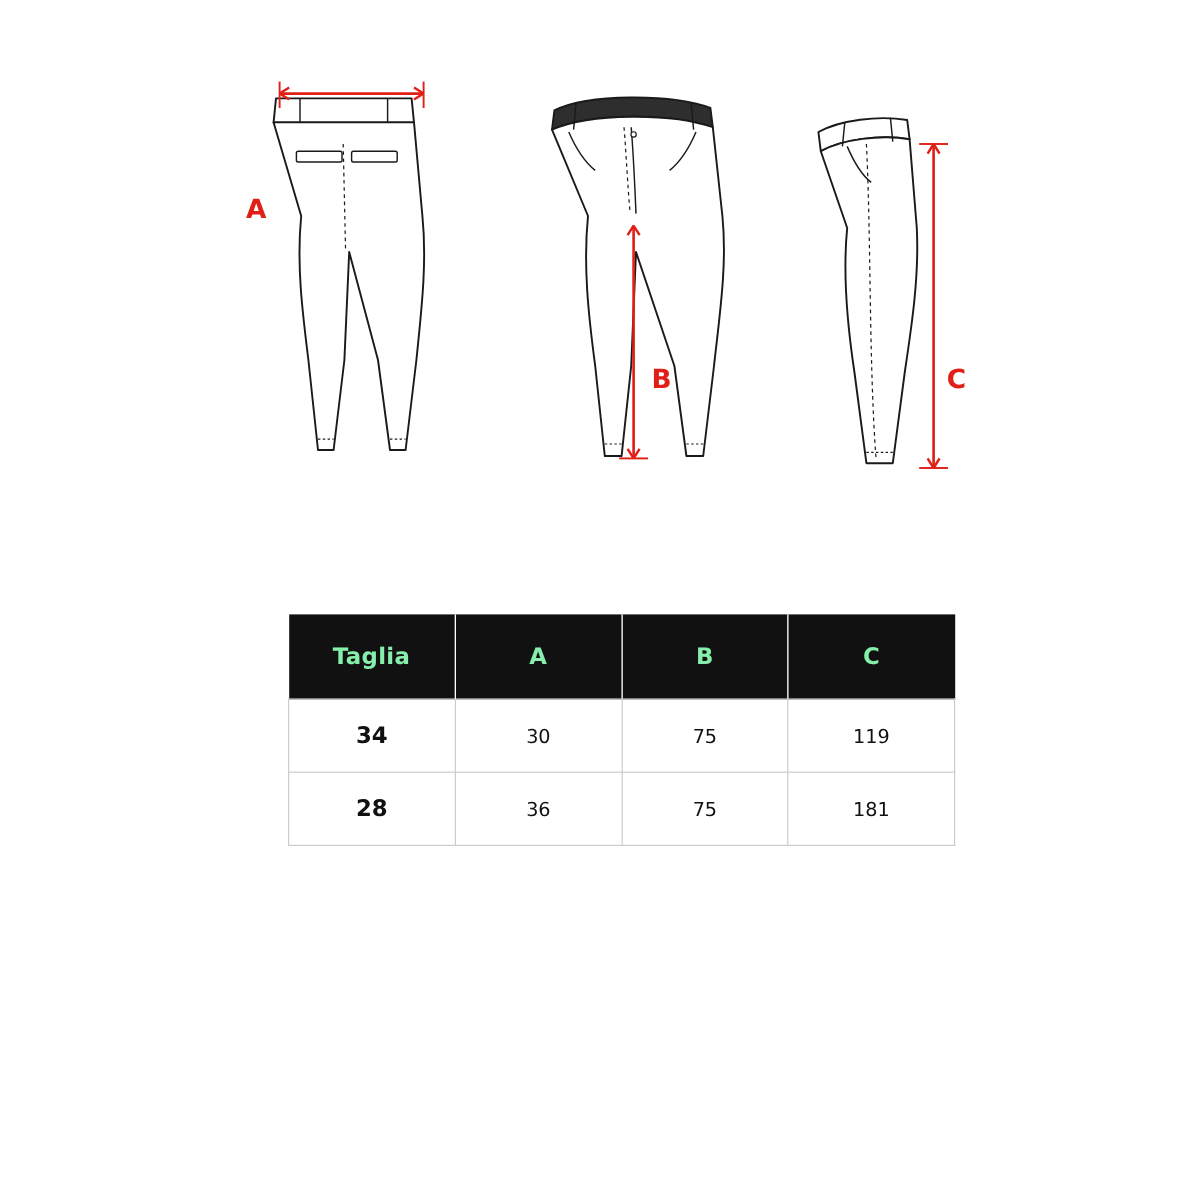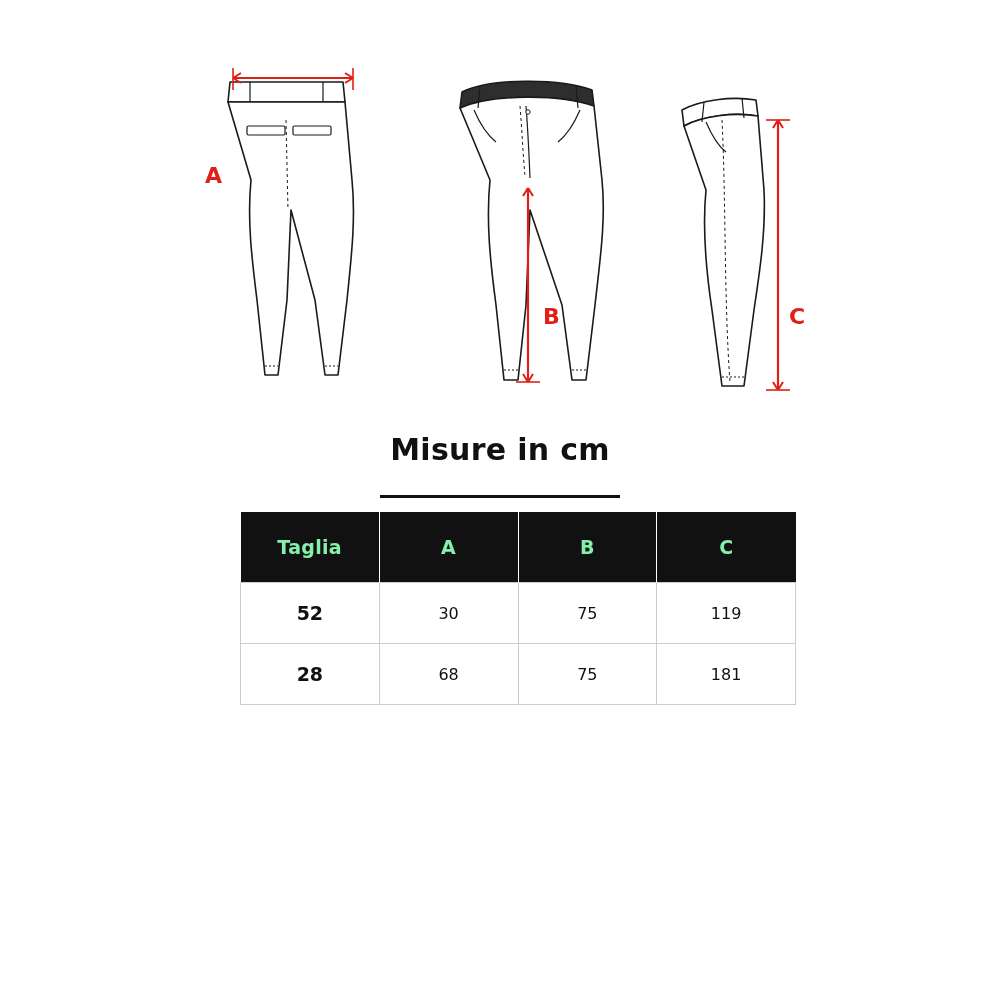--- a/index.html
+++ b/index.html
@@ -214,45 +214,41 @@
           <line x1="106" y1="330" x2="130" y2="330" stroke-width="1.6"></line>
         </g>
       </svg>
     </div>
 
     <span class="marker marker-a">A</span>
     <span class="marker marker-b">B</span>
     <span class="marker marker-c">C</span>
   </div>
 
-  <div class="title-block">
-    <div class="title">Misure in cm</div>
-    <div class="title-rule"></div>
-  </div>
 
   <div class="table-wrap">
     <table class="size-table">
       <thead>
         <tr>
           <th class="divider">Taglia</th>
           <th class="divider">A</th>
           <th class="divider">B</th>
           <th>C</th>
         </tr>
       </thead>
       <tbody>
         <tr>
-          <td class="size-cell">52</td>
+          <td class="size-cell">34</td>
           <td>30</td>
           <td>75</td>
           <td>119</td>
         </tr>
         <tr>
           <td class="size-cell">28</td>
-          <td>68</td>
+          <td>36</td>
           <td>75</td>
           <td>181</td>
         </tr>
       </tbody>
     </table>
   </div>
 
 </div>
 
 </body></html>

